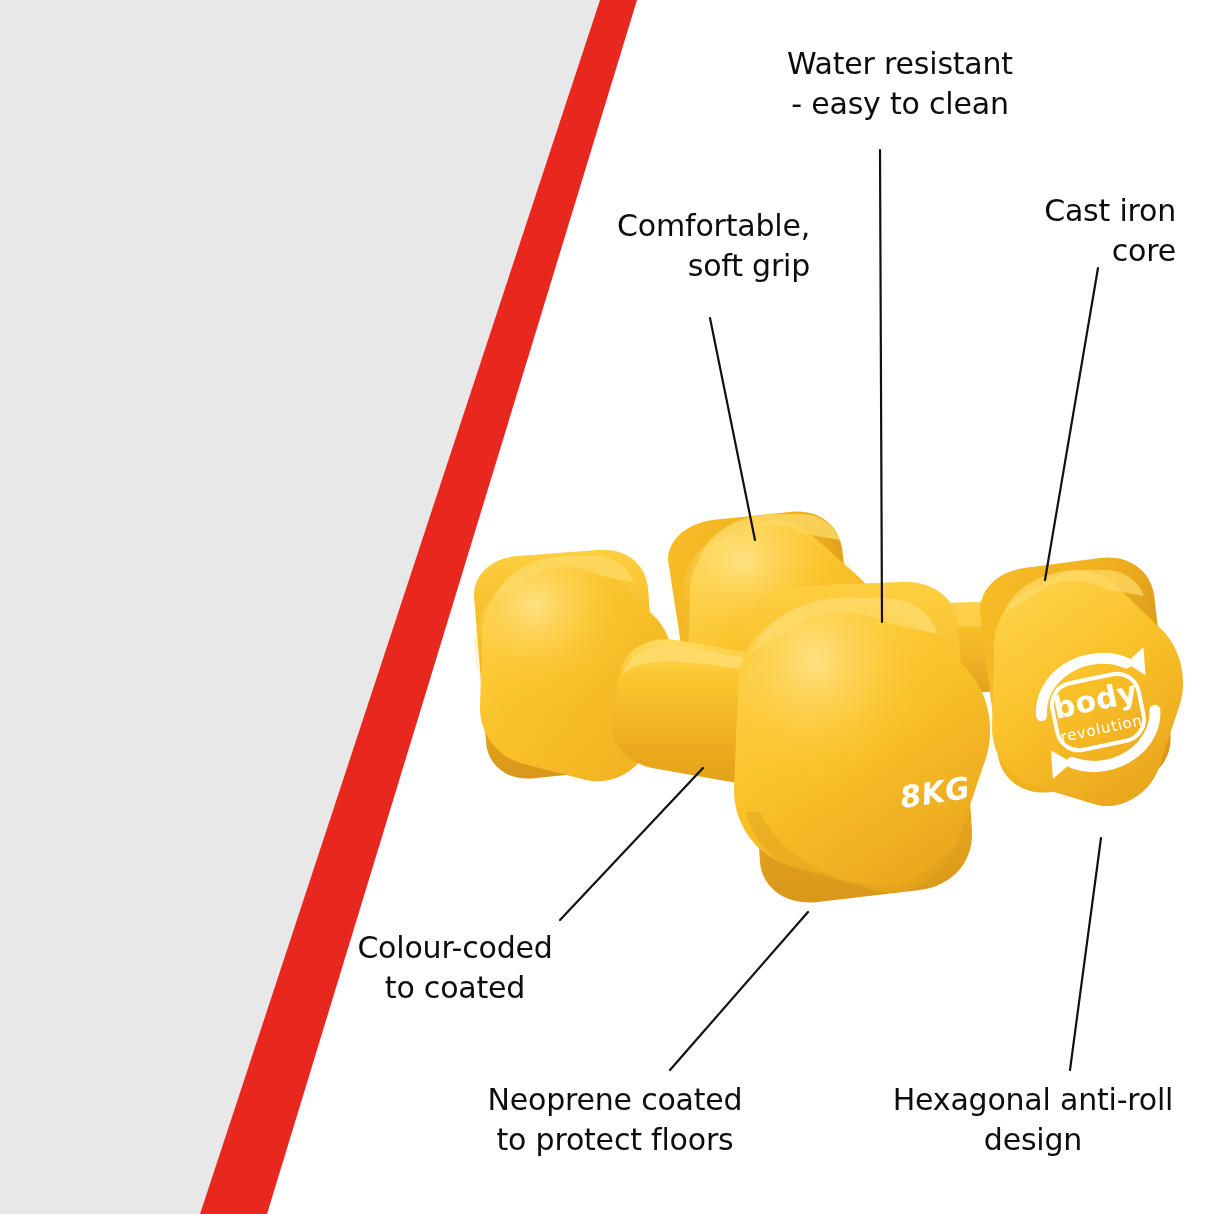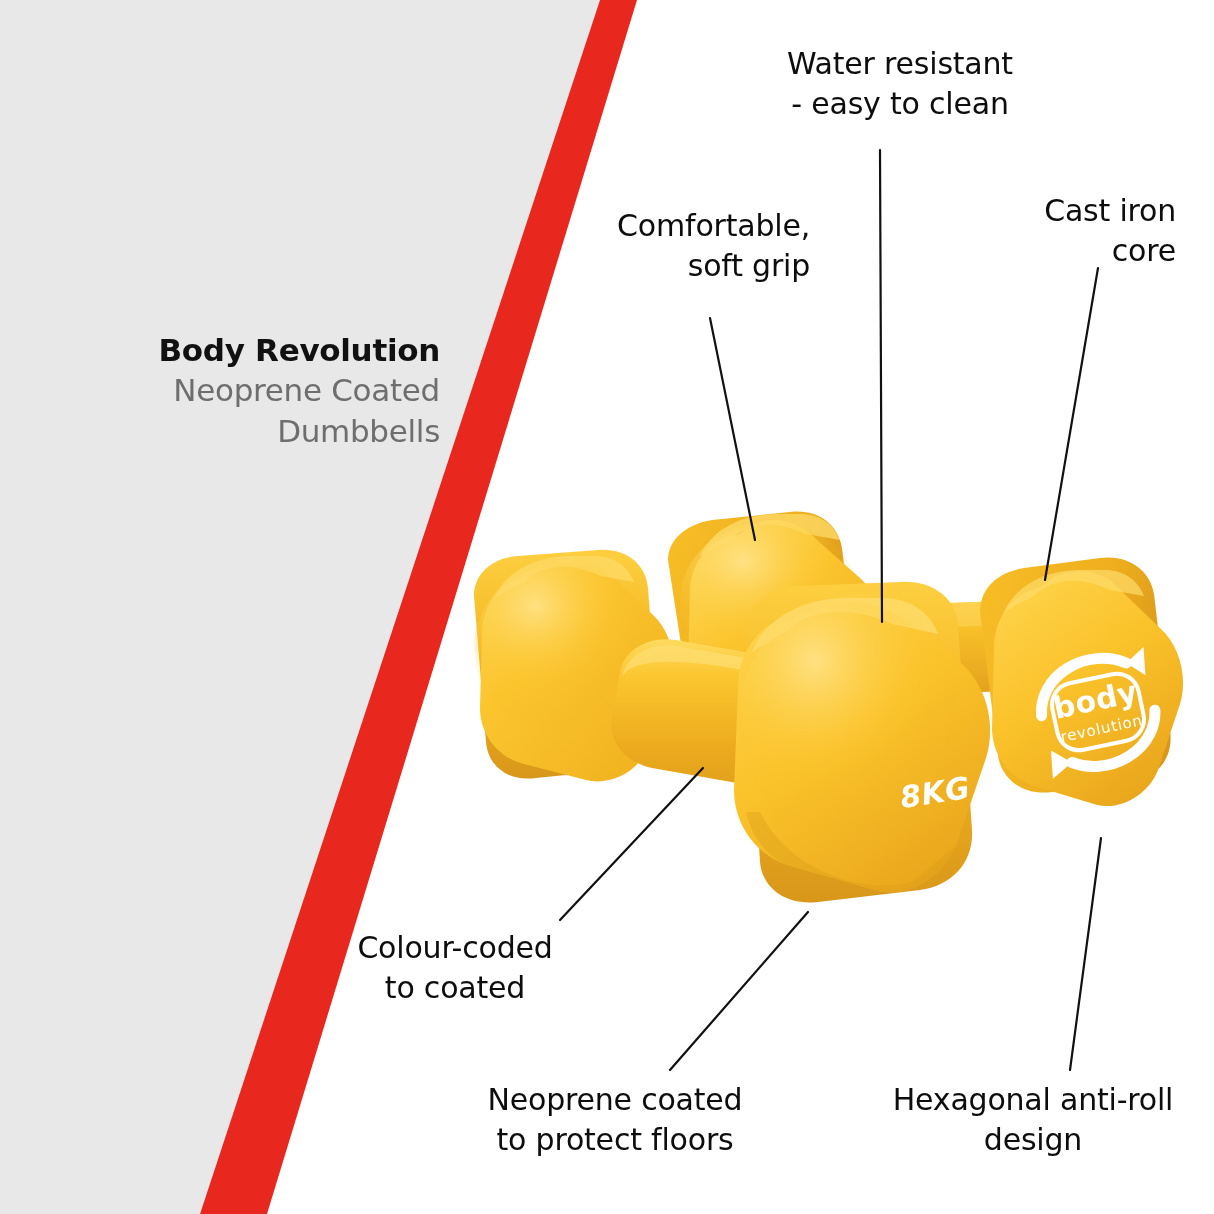--- a/index.html
+++ b/index.html
@@ -386,25 +386,20 @@
       <line x1="710" y1="318" x2="755" y2="540"></line>
       <line x1="880" y1="150" x2="882" y2="622"></line>
       <line x1="1098" y1="268" x2="1045" y2="580"></line>
       <line x1="560" y1="920" x2="703" y2="768"></line>
       <line x1="670" y1="1070" x2="808" y2="912"></line>
       <line x1="1070" y1="1070" x2="1101" y2="838"></line>
     </g>
   </svg>
 
 
-  <div class="prodname">
-    <span class="brand">Body Revolution</span>
-    <span class="desc">Neoprene Coated</span>
-    <span class="desc">Dumbbells</span>
-  </div>
 
   <div id="co-comfort" class="callout ct-right">Comfortable,
 soft grip</div>
   <div id="co-water" class="callout ct-center">Water resistant
 - easy to clean</div>
   <div id="co-cast" class="callout ct-right">Cast iron
 core</div>
   <div id="co-colour" class="callout ct-center">Colour-coded
 to coated</div>
   <div id="co-neoprene" class="callout ct-center">Neoprene coated

